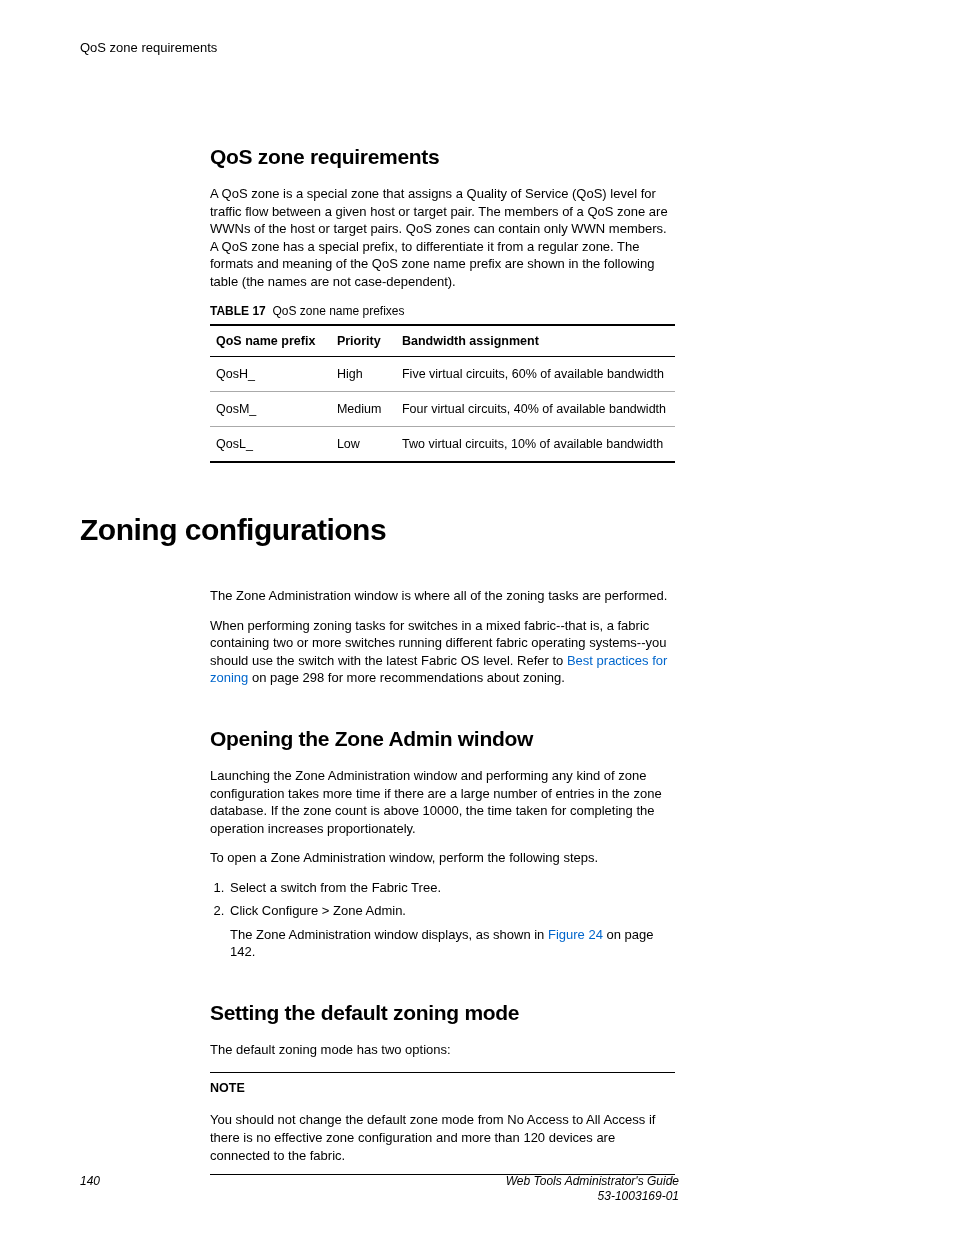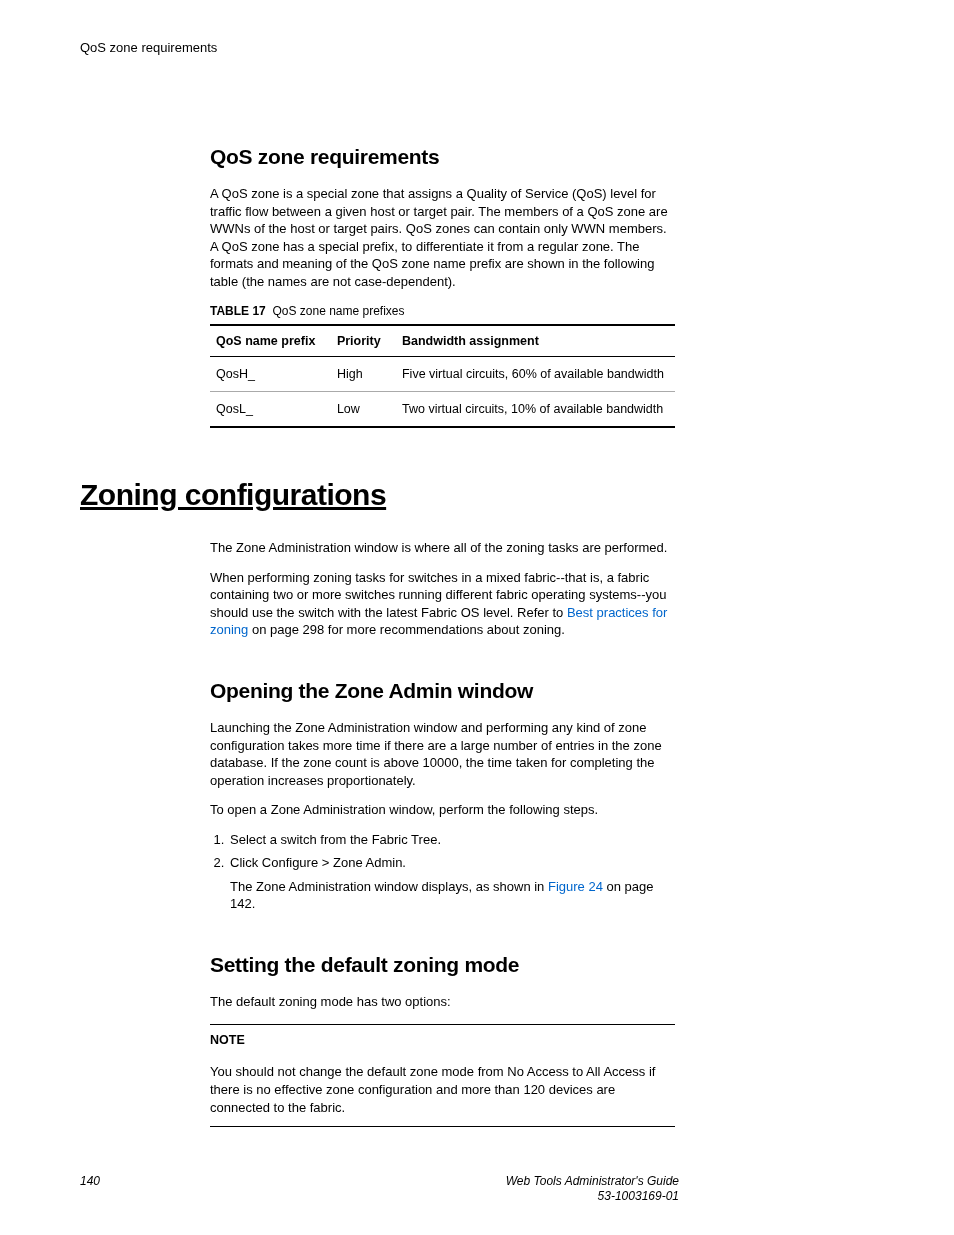--- a/index.html
+++ b/index.html
@@ -68,22 +68,21 @@
   table.doc tbody td {
     border-bottom: 1px solid #aaa;
     padding: 10px 6px;
   }
   table.doc tbody tr:last-child td {
     border-bottom: 2px solid #000;
   }
   .h1-outdent {
     margin-left: -130px;
     margin-top: 50px;
-    margin-bottom: 27px;
-    text-decoration: underline;
+    margin-bottom: 40px;
   }
   .link {
     color: #0066cc;
   }
   ol.steps {
     margin: 6px 0 10px 0;
     padding-left: 18px;
   }
   ol.steps li {
     margin-bottom: 6px;
@@ -162,20 +161,25 @@
           <th>Bandwidth assignment</th>
         </tr>
       </thead>
       <tbody>
         <tr>
           <td>QosH_</td>
           <td>High</td>
           <td>Five virtual circuits, 60% of available bandwidth</td>
         </tr>
         <tr>
+          <td>QosM_</td>
+          <td>Medium</td>
+          <td>Four virtual circuits, 40% of available bandwidth</td>
+        </tr>
+        <tr>
           <td>QosL_</td>
           <td>Low</td>
           <td>Two virtual circuits, 10% of available bandwidth</td>
         </tr>
       </tbody>
     </table>
 
     <h1 class="h1-outdent">Zoning configurations</h1>
 
     <p><span>The </span><b>Zone Administration</b><span> window is where all of the zoning tasks are performed.</span></p>

